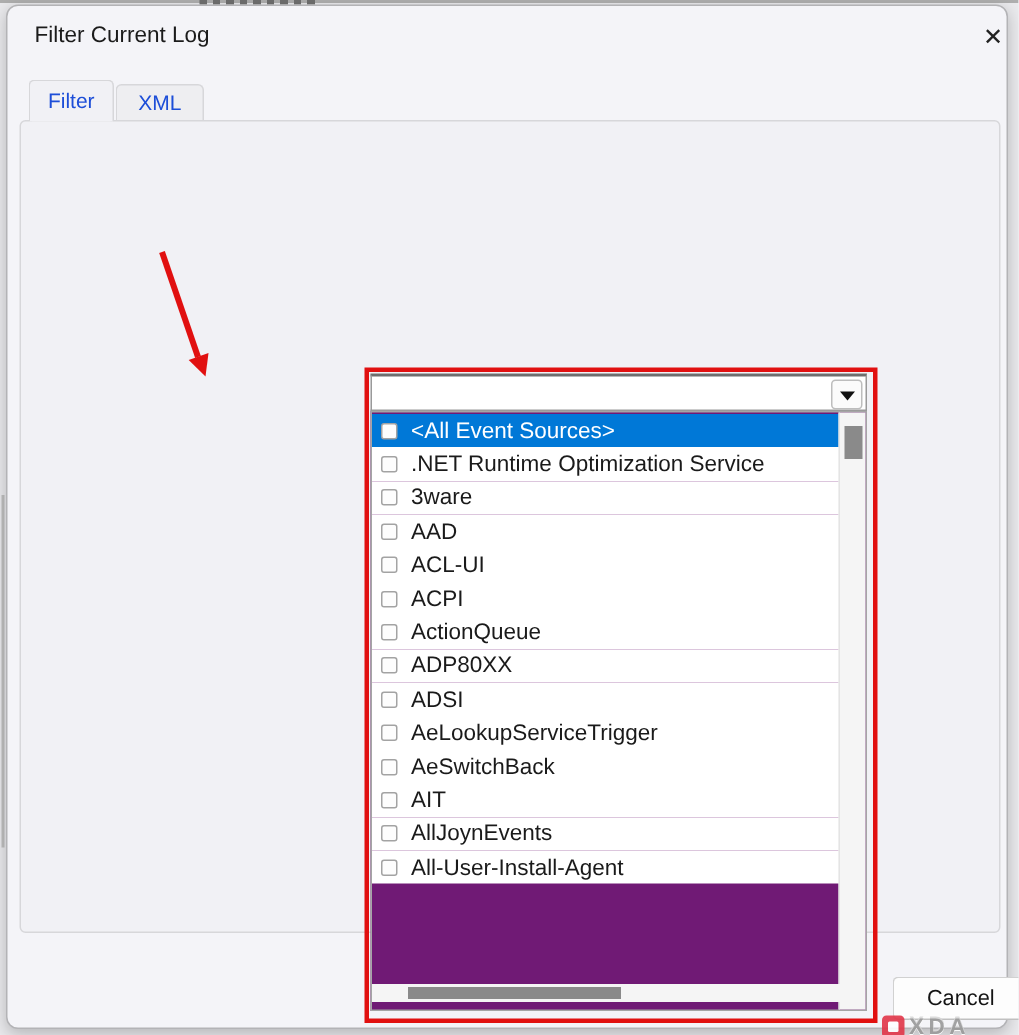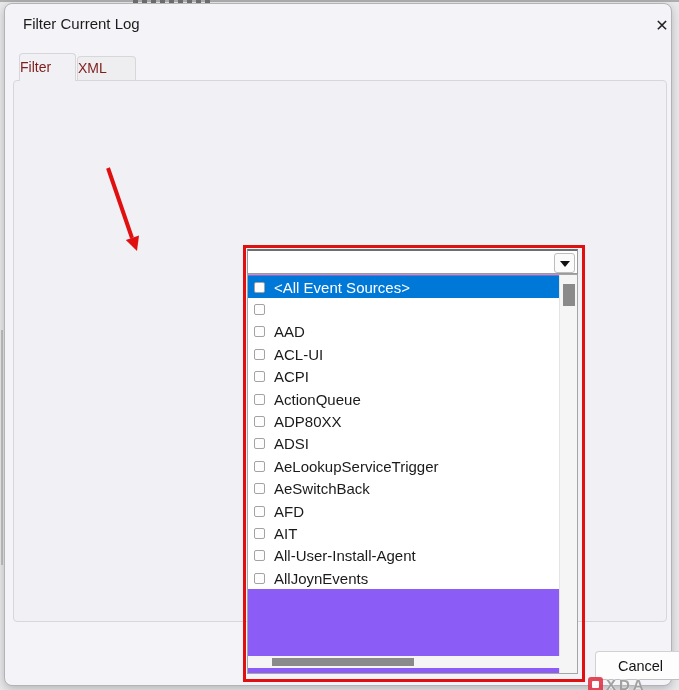--- a/index.html
+++ b/index.html
@@ -14,22 +14,22 @@
   .left-line { left:1px; top:330px; width:2px; height:235px; background:#bfbfbf; }
 
   
   .dialog { left:4px; top:3px; width:668px; height:683px; background:#f4f4f8;
     border:1px solid #b3b3b6; border-radius:8px; box-shadow:0 3px 10px rgba(0,0,0,.22); }
   .title { left:18px; top:11px; font-size:15px; color:#1b1b1b; }
   .close-btn { left:643px; top:8px; width:28px; height:28px; text-align:center; line-height:28px;
     font-size:16px; color:#222; cursor:pointer; }
 
   
-  .tab { border:1px solid #d7d7da; border-bottom:none; border-radius:4px 4px 0 0; 
-    font-size:14px; color:#7f1d1d; }
+  .tab { border:1px solid #d7d7da; border-bottom:none; border-radius:4px 4px 0 0; text-align:center;
+    font-size:14px; color:#1d4ed8; }
   .tab.active { left:14px; top:49px; width:57px; height:28px; line-height:27px; background:#f1f1f5; z-index:3; }
   .tab.inactive { left:72px; top:52px; width:59px; height:24px; line-height:23px; background:#eeeef1; z-index:1; }
 
   .page { left:8px; top:76px; width:654px; height:542px; background:#f1f1f5;
     border:1px solid #d7d7da; border-radius:4px; z-index:2; }
 
   .lbl { font-size:14.5px; color:#141414; font-weight:500; }
   .lbl.dis { color:#9a9a9a; }
 
   
@@ -68,21 +68,21 @@
 
   .itext { font-size:14px; color:#141414; }
 
   .btn { background:#fdfdfd; border:1px solid #d1d1d1; border-bottom-color:#c0c0c0; border-radius:4px;
     font-size:14.5px; color:#141414; text-align:center; }
 
   
   .ov-combo { left:247px; top:249px; width:331px; height:25px; background:#fff;
     border:1px solid #9a9a9a; border-top:2px solid #6e6e6e; z-index:10; }
   .ov-combo .dbtn { right:2px; top:2px; }
-  .ov-list { left:247px; top:274px; width:331px; height:400px; background:#8b5cf6;
+  .ov-list { left:247px; top:274px; width:331px; height:400px; background:#701a75;
     border:1px solid #a5a5a5; z-index:10; }
   .rows { position:absolute; left:0; top:1px; width:312px; }
   .drow { display:flex; align-items:center; gap:9px; height:22.4px; padding-left:6px; background:#fff; cursor:pointer; }
   .drow .dlabel { font-size:15px; color:#1a1a1a; white-space:nowrap; }
   .drow.sel { background:#0078d7; }
   .drow.sel .dlabel { color:#fff; }
   .dcb { width:11px; height:11px; border:1px solid #a3a3a3; border-radius:2px; background:#fdfdfd; flex:none; }
   .vscroll { position:absolute; right:0; top:0; width:18px; height:398px; background:#f5f5f5; border-left:1px solid #e4e4e4; }
   .vthumb { position:absolute; left:3px; top:9px; width:12px; height:22px; background:#8a8a8a; }
   .hscroll { position:absolute; left:0; bottom:5px; width:312px; height:12px; background:#f5f5f5; }
@@ -203,20 +203,25 @@
   <span class="dbtn"></span>
 </div>
 <div class="abs ov-list">
   <div class="rows">
     <div class="drow sel">
         <span class="dcb"></span>
         <span class="dlabel">&lt;All Event Sources&gt;</span>
       </div>
     <div class="drow">
         <span class="dcb"></span>
+        <span class="dlabel">.NET Runtime Optimization Service</span>
+      </div>
+    <div class="drow">
+        <span class="dcb"></span>
+        <span class="dlabel">3ware</span>
       </div>
     <div class="drow">
         <span class="dcb"></span>
         <span class="dlabel">AAD</span>
       </div>
     <div class="drow">
         <span class="dcb"></span>
         <span class="dlabel">ACL-UI</span>
       </div>
     <div class="drow">
@@ -238,33 +243,29 @@
     <div class="drow">
         <span class="dcb"></span>
         <span class="dlabel">AeLookupServiceTrigger</span>
       </div>
     <div class="drow">
         <span class="dcb"></span>
         <span class="dlabel">AeSwitchBack</span>
       </div>
     <div class="drow">
         <span class="dcb"></span>
-        <span class="dlabel">AFD</span>
-      </div>
-    <div class="drow">
-        <span class="dcb"></span>
         <span class="dlabel">AIT</span>
       </div>
     <div class="drow">
         <span class="dcb"></span>
+        <span class="dlabel">AllJoynEvents</span>
+      </div>
+    <div class="drow">
+        <span class="dcb"></span>
         <span class="dlabel">All-User-Install-Agent</span>
-      </div>
-    <div class="drow">
-        <span class="dcb"></span>
-        <span class="dlabel">AllJoynEvents</span>
       </div>
   </div>
   <div class="vscroll">
       <div class="vthumb"></div>
     </div>
   <div class="hscroll">
       <div class="hthumb"></div>
     </div>
 </div>
 

